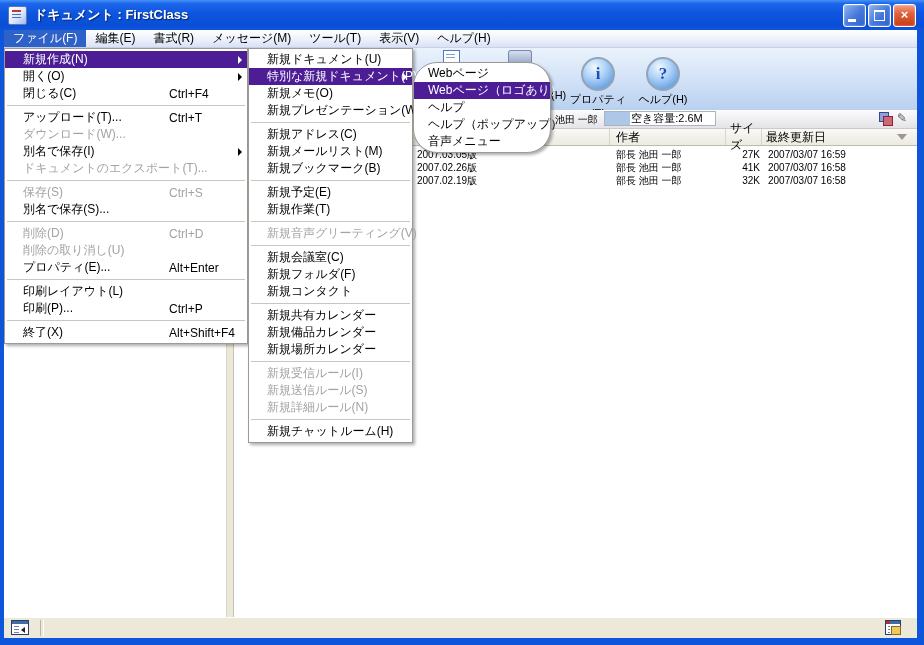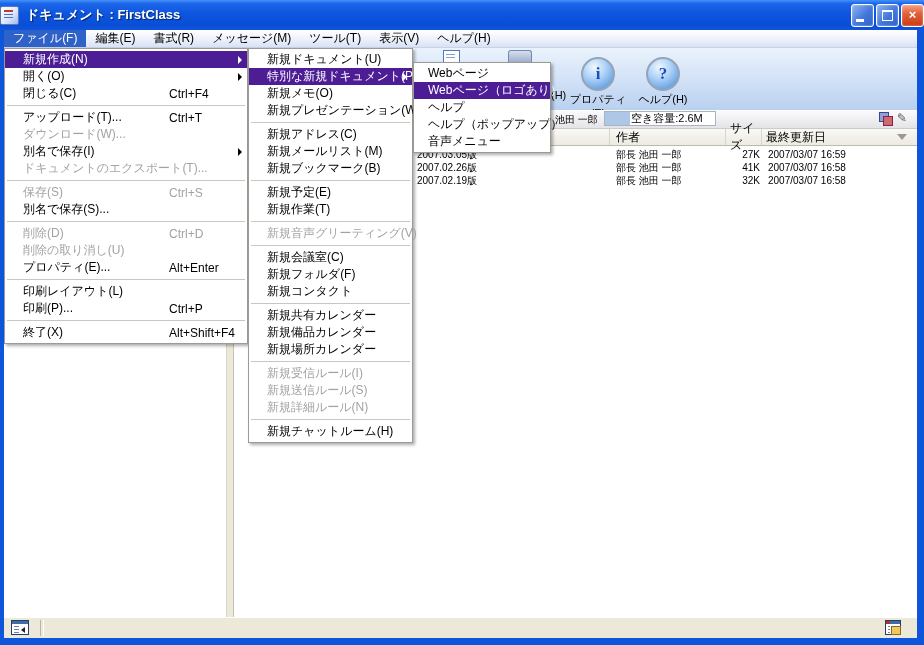--- a/index.html
+++ b/index.html
@@ -1,21 +1,21 @@
 <!DOCTYPE html>
 <html><head>
 <meta charset="utf-8">
 <style>
   html,body{margin:0;padding:0;background:#fff;}
   .window{position:relative;width:924px;height:645px;overflow:hidden;
           font-family:"Liberation Sans","DejaVu Sans",sans-serif;background:#fff;}
   
   .titlebar{position:absolute;left:0;top:0;width:924px;height:30px;box-sizing:border-box;
     background:linear-gradient(180deg,#4591F7 0%,#1C66EA 12%,#0D55DF 45%,#0A4ED6 85%,#0E55DD 100%);
-    display:flex;align-items:center;padding:0 0;}
+    display:flex;align-items:center;padding:0 8px;}
   .app-icon{width:17px;height:17px;border-radius:2px;background:linear-gradient(135deg,#FFFFFF 0%,#DDE8FF 55%,#9FB9E8 100%);
     border:1px solid #5A78B8;position:relative;}
   .app-icon::after{content:"";position:absolute;left:3px;top:3px;width:9px;height:2px;background:#C03A2B;}
   .app-icon::before{content:"";position:absolute;left:3px;top:7px;width:9px;height:5px;
     background:repeating-linear-gradient(180deg,#4A6FC0 0 1px,transparent 1px 3px);}
   .title{color:#fff;font-weight:bold;font-size:13px;margin-left:7px;text-shadow:1px 1px 1px rgba(0,0,0,.55);}
   .winbtns{margin-left:auto;display:flex;gap:2px;}
   .winbtn{width:21px;height:21px;border:1px solid #fff;border-radius:3px;position:relative;
     background:linear-gradient(135deg,#8FB4EF 0%,#4377DC 55%,#2E62C9 100%);box-shadow:inset 0 0 2px rgba(255,255,255,.6);}
   .winbtn.close{background:linear-gradient(180deg,#F2A188 0%,#E0613B 40%,#CC3C12 100%);
@@ -96,21 +96,21 @@
   .sb-icon-right::before{content:"";position:absolute;left:0;top:0;width:100%;height:3px;
     background:linear-gradient(90deg,#B03030 0 4px,#3A6EA5 4px 100%);}
   .sb-icon-right::after{content:"";position:absolute;left:5px;top:5px;width:8px;height:7px;background:#F0C860;border:1px solid #8A6A20;}
   .sb-icon-right .lines{position:absolute;left:2px;top:5px;width:2px;height:7px;
     background:repeating-linear-gradient(180deg,#6A7DB8 0 1px,transparent 1px 3px);}
   
   .menu{position:absolute;background:#fff;border:1px solid #9C9A95;box-shadow:2px 2px 3px rgba(0,0,0,.32);
     padding:2px 0;box-sizing:border-box;font-size:12px;}
   #file-menu{left:4px;top:48px;width:244px;z-index:10;}
   #new-menu{left:248px;top:48px;width:165px;z-index:11;text-align:right;}
-  #special-menu{left:413px;top:62px;width:138px;z-index:12;}
+  #special-menu{left:413px;top:62px;width:138px;z-index:12;border-radius:24px;}
   .mi{height:17px;display:flex;align-items:center;padding:0 12px 0 18px;position:relative;color:#000;white-space:nowrap;}
   #special-menu .mi{padding-left:14px;}
   .mi .sc{position:absolute;left:164px;}
   .mi.sel{background:#4c1d95;color:#fff;}
   .mi.dis{color:#A3A3A3;}
   .arrow{display:none;position:absolute;right:5px;top:50%;transform:translateY(-50%);width:0;height:0;
     border-left:4px solid currentColor;border-top:4px solid transparent;border-bottom:4px solid transparent;}
   .has-sub .arrow{display:block;}
   .msep{height:1px;background:#C9C6BE;margin:3px 2px;}
 </style>

